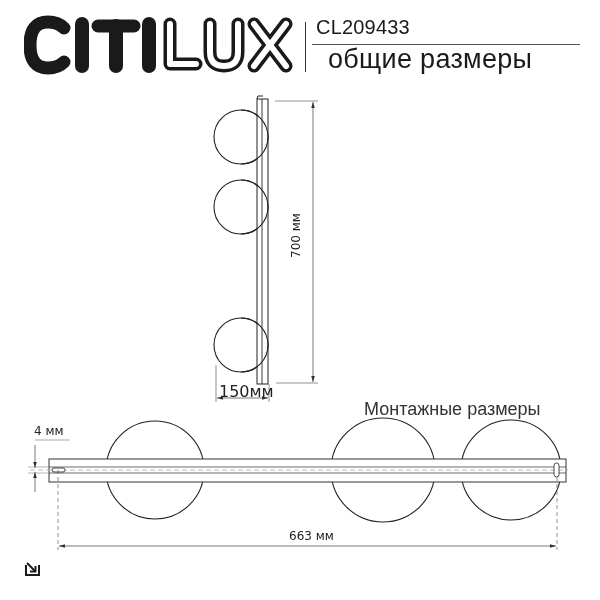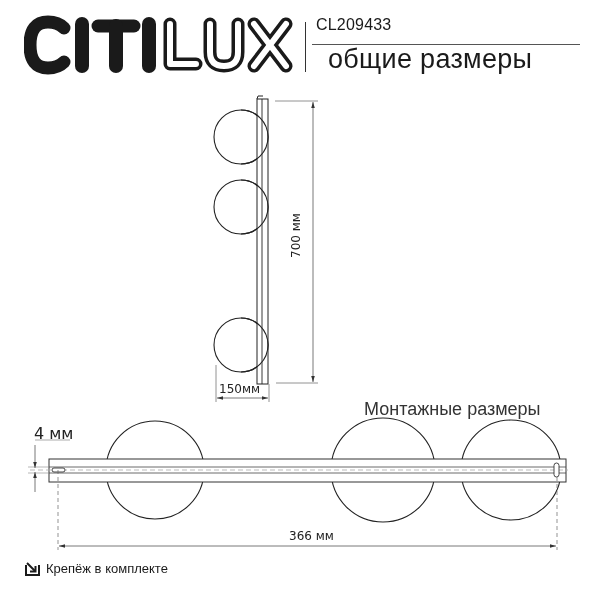--- a/index.html
+++ b/index.html
@@ -1,19 +1,19 @@
 <!DOCTYPE html>
 <html><head>
 <meta charset="utf-8">
 <style>
   html, body { margin: 0; padding: 0; background: #ffffff; }
   body { width: 600px; height: 600px; position: relative; overflow: hidden; font-family: "Liberation Sans", sans-serif; color: #1a1a1a; }
   .abs { position: absolute; }
   .logo { left: 24px; top: 14px; width: 280px; height: 62px; }
-  .model { left: 316px; top: 16px; font-size: 16px; font-family: "Liberation Sans", sans-serif; color: #1a1a1a; letter-spacing: 0.2px; }
+  .model { left: 316px; top: 16px; font-size: 20px; font-family: "Liberation Sans", sans-serif; color: #1a1a1a; letter-spacing: 0.2px; }
   .subtitle { left: 328px; top: 44px; font-size: 27px; font-family: "Liberation Sans", sans-serif; color: #1a1a1a; letter-spacing: 0.3px; }
   .hdr-vline { left: 305px; top: 22px; width: 1px; height: 50px; background: #333; }
   .hdr-hline { left: 312px; top: 44px; width: 268px; height: 1px; background: #555; }
   svg.drawing { position: absolute; left: 0; top: 0; }
   .dim-text { font-family: "DejaVu Sans", sans-serif; }
   .mount-title { left: 364px; top: 399px; font-size: 18px; color: #333; font-family: "Liberation Sans", sans-serif; }
   .kit { left: 24px; top: 560px; display: flex; align-items: center; gap: 5px; }
   .kit-label { font-size: 13px; color: #1a1a1a; font-family: "Liberation Sans", sans-serif; }
 </style>
 </head>
@@ -93,25 +93,24 @@
     <line x1="28" y1="467" x2="49" y2="467" stroke="#888" stroke-width="0.6"></line>
     <line x1="28" y1="473" x2="49" y2="473" stroke="#888" stroke-width="0.6"></line>
 
     <line x1="58" y1="470" x2="58" y2="550" stroke="#666" stroke-width="0.7" stroke-dasharray="4 3"></line>
     <line x1="557" y1="477" x2="557" y2="550" stroke="#666" stroke-width="0.7" stroke-dasharray="4 3"></line>
     <line x1="59" y1="546" x2="556" y2="546" stroke="#555" stroke-width="0.8" marker-start="url(#arr)" marker-end="url(#arr)"></line>
   </g>
 </svg>
 
 <div class="abs dim-text" style="left:279px; top:228px; width:40px; height:20px; transform:rotate(-90deg); transform-origin:center; font-size:12px; color:#222; text-align:center; white-space:nowrap;">700 мм</div>
-<div class="abs dim-text" style="left:219px; top:382px; font-size:12px; color:#222; white-space:nowrap;">150мм</div>
+<div class="abs dim-text" style="left:219px; top:382px; font-size:16px; color:#222; white-space:nowrap;">150мм</div>
 <div class="abs mount-title">Монтажные размеры</div>
-<div class="abs dim-text" style="left:34px; top:424px; font-size:16px; color:#222; white-space:nowrap;">4 мм</div>
-<div class="abs dim-text" style="left:289px; top:529px; font-size:12px; color:#222; white-space:nowrap;">366 мм</div>
+<div class="abs dim-text" style="left:34px; top:424px; font-size:12px; color:#222; white-space:nowrap;">4 мм</div>
+<div class="abs dim-text" style="left:289px; top:529px; font-size:12px; color:#222; white-space:nowrap;">663 мм</div>
 
 <div class="abs kit">
   <svg width="17" height="17" viewBox="0 0 17 17">
     <path d="M2 5 L2 15 L15 15 L15 5" fill="none" stroke="#1a1a1a" stroke-width="2"></path>
     <line x1="3" y1="3" x2="11" y2="11" stroke="#1a1a1a" stroke-width="2"></line>
     <path d="M6 11.5 L11.5 11.5 L11.5 6" fill="none" stroke="#1a1a1a" stroke-width="2"></path>
   </svg>
-  <span class="kit-label">Крепёж в комплекте</span>
 </div>
 
 </body></html>

